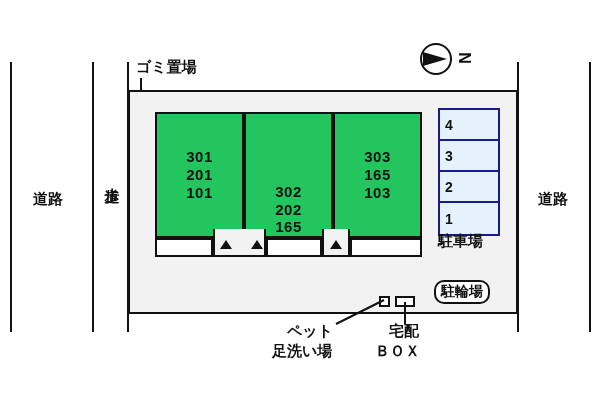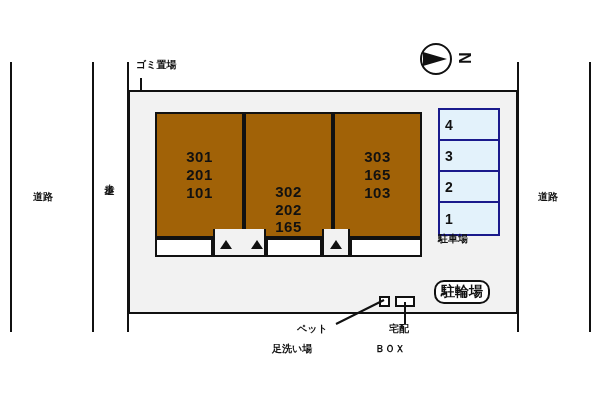--- a/index.html
+++ b/index.html
@@ -31,21 +31,21 @@
     top: 90px;
     width: 390px;
     height: 224px;
     background: #f2f2f2;
     border: 2px solid #111111;
     box-sizing: border-box;
   }
 
   
   .unit {
-    background: #a16207;
+    background: #22c55e;
     border: 2px solid #111111;
     box-sizing: border-box;
     display: flex;
     align-items: center;
     justify-content: center;
   }
   .unit-nums {
     font-size: 15px;
     font-weight: bold;
     color: #111111;
@@ -95,21 +95,21 @@
     padding-left: 5px;
   }
   .park-slot:last-child { border-bottom: none; }
   .park-num {
     font-size: 14px;
     font-weight: bold;
     color: #111111;
   }
 
   .jp-label {
-    font-size: 10px;
+    font-size: 15px;
     font-weight: bold;
     color: #111111;
     white-space: nowrap;
   }
   .jp-label-sm {
     font-size: 14px;
     font-weight: bold;
     color: #111111;
     white-space: nowrap;
     border-radius: 10px;
@@ -246,21 +246,21 @@
   </div>
 
   <div class="abs jp-label" style="left:438px; top:232px;">駐車場</div>
 
   <div class="abs boxed jp-label-sm" style="left:434px; top:280px;">駐輪場</div>
 
   <div class="abs marker" style="left:379px; top:296px; width:11px; height:11px;"></div>
   <svg class="abs" style="left:300px; top:296px; width:86px; height:32px;">
     <line x1="84" y1="4" x2="36" y2="28" stroke="#111111" stroke-width="2"></line>
   </svg>
-  <div class="abs jp-label" style="left:297px; top:322px;">ペット</div>
+  <div class="abs jp-label" style="left:287px; top:322px;">ペット</div>
   <div class="abs jp-label" style="left:272px; top:342px;">足洗い場</div>
 
   <div class="abs marker" style="left:395px; top:296px; width:20px; height:11px;"></div>
   <div class="abs leader" style="left:404px; top:302px; width:2px; height:22px;"></div>
   <div class="abs jp-label" style="left:389px; top:322px;">宅配</div>
   <div class="abs jp-label" style="left:375px; top:342px;">ＢＯＸ</div>
 
 </div>
 
 </body></html>

